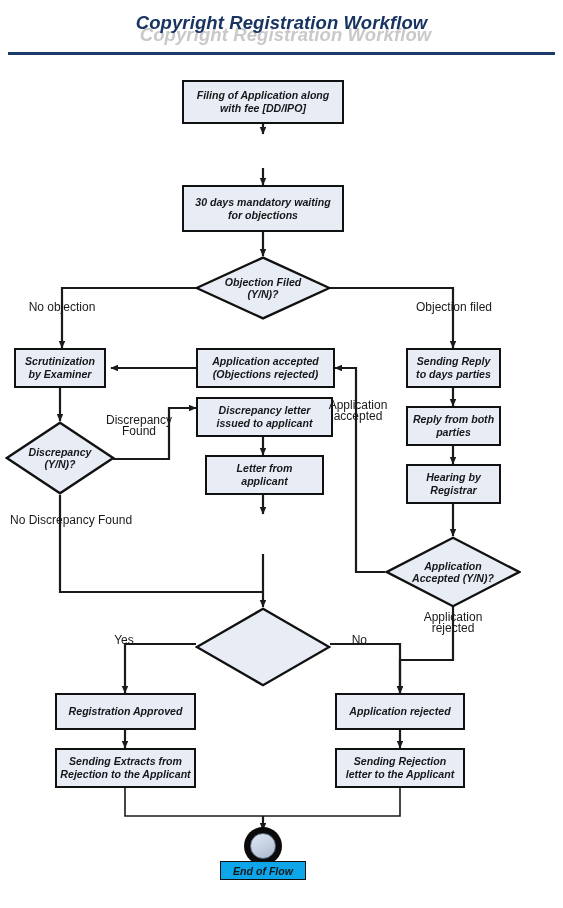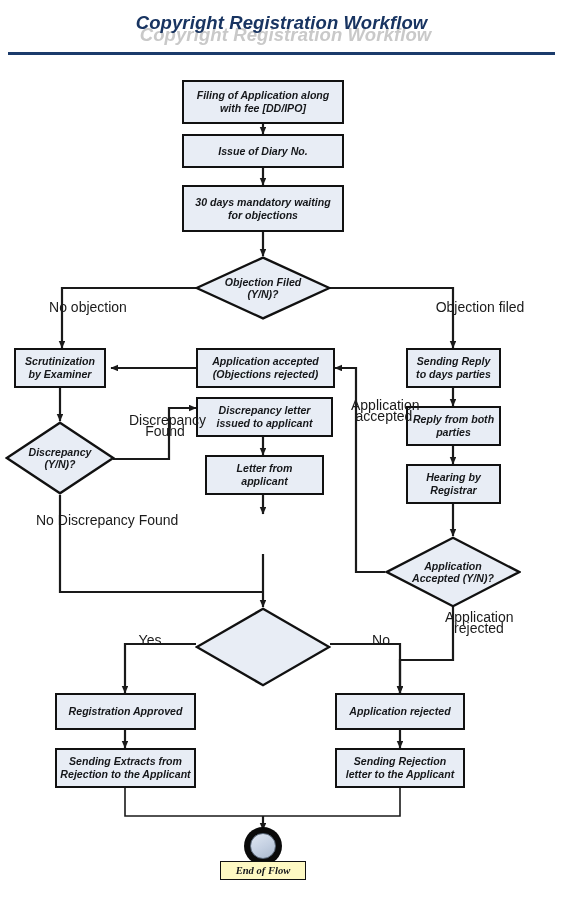--- a/index.html
+++ b/index.html
@@ -94,51 +94,50 @@
     z-index:2;
     width:78%;
     text-align:center;
   }
 
   
   .elabel{
     position:absolute;
     font-style:normal;
     font-weight:normal;
-    font-size:14px;
+    font-size:12px;
     line-height:11px;
     color:#1a1a1a;
     white-space:nowrap;
     text-align:center;
-    margin-left:26px;
   }
 
   
   #end-circle{
     position:absolute;
     width:38px;height:38px;
     border-radius:50%;
     background:#0a0a0a;
     display:flex;align-items:center;justify-content:center;
   }
   #end-circle .inner{
     width:24px;height:24px;border-radius:50%;
     background:linear-gradient(150deg,#dfe7f2 0%,#c3cfe1 55%,#aab9ce 100%);
     border:1px solid #5c6a7c;
   }
   #end-label{
     position:absolute;
     box-sizing:border-box;
-    background:#fef9c3;
+    background:#0ea5e9;
     border:1.8px solid #111;
     font-style:italic;
     font-weight:bold;
     font-size:10.6px;
     color:#15171a;
-    display:flex;align-items:center;justify-content:center;font-family:Liberation Serif, serif;
+    display:flex;align-items:center;justify-content:center;
   }
 </style>
 </head>
 <body>
 
 <div id="page">
 
   <div id="header">
     <div class="title-ghost">Copyright Registration Workflow</div>
     <div class="title-main">Copyright Registration Workflow</div>
@@ -202,25 +201,20 @@
       </g>
     </svg>
 
     <div class="node proc" style="left:182px;top:28px;width:162px;height:44px;">
       <div>
         <span class="t">Filing of Application along</span>
         <span class="t">with fee [DD/IPO]</span>
       </div>
     </div>
 
-    <div class="node proc" style="left:182px;top:82px;width:162px;height:34px;">
-      <div>
-        <span class="t">Issue of Diary No.</span>
-      </div>
-    </div>
 
     <div class="node proc" style="left:182px;top:133px;width:162px;height:47px;">
       <div>
         <span class="t">30 days mandatory waiting</span>
         <span class="t">for objections</span>
       </div>
     </div>
 
     <div class="node dec" style="left:195px;top:204px;width:136px;height:64px;">
       <svg class="dshape" viewBox="0 0 136 64" preserveAspectRatio="none">
@@ -357,16 +351,16 @@
       <span>accepted</span>
     </div>
 
     <div class="elabel" style="left:419px;top:560px;width:68px;">
       <span>Application</span><br>
       <span>rejected</span>
     </div>
 
     <div class="elabel" style="left:110px;top:583px;width:28px;">Yes</div>
 
-    <div class="elabel" style="left:343px;top:583px;width:24px;text-align:center;">No</div>
+    <div class="elabel" style="left:343px;top:583px;width:24px;text-align:right;">No</div>
 
   </div>
 </div>
 
 </body></html>

